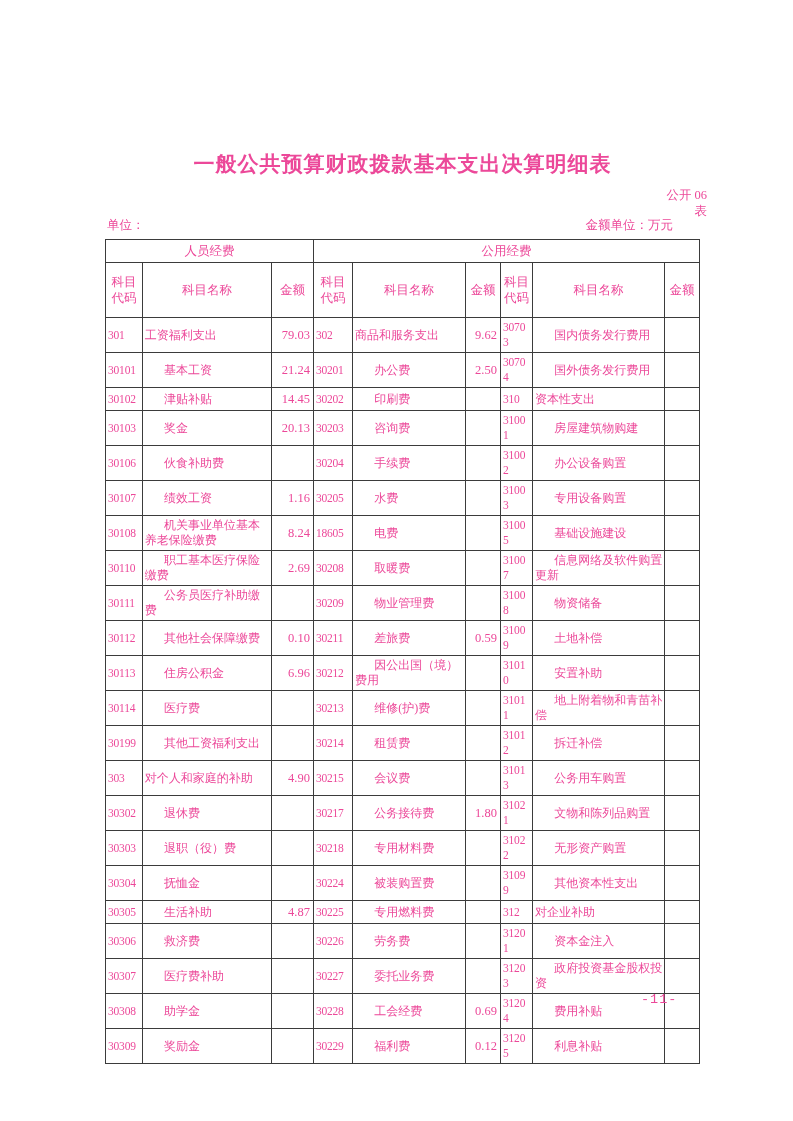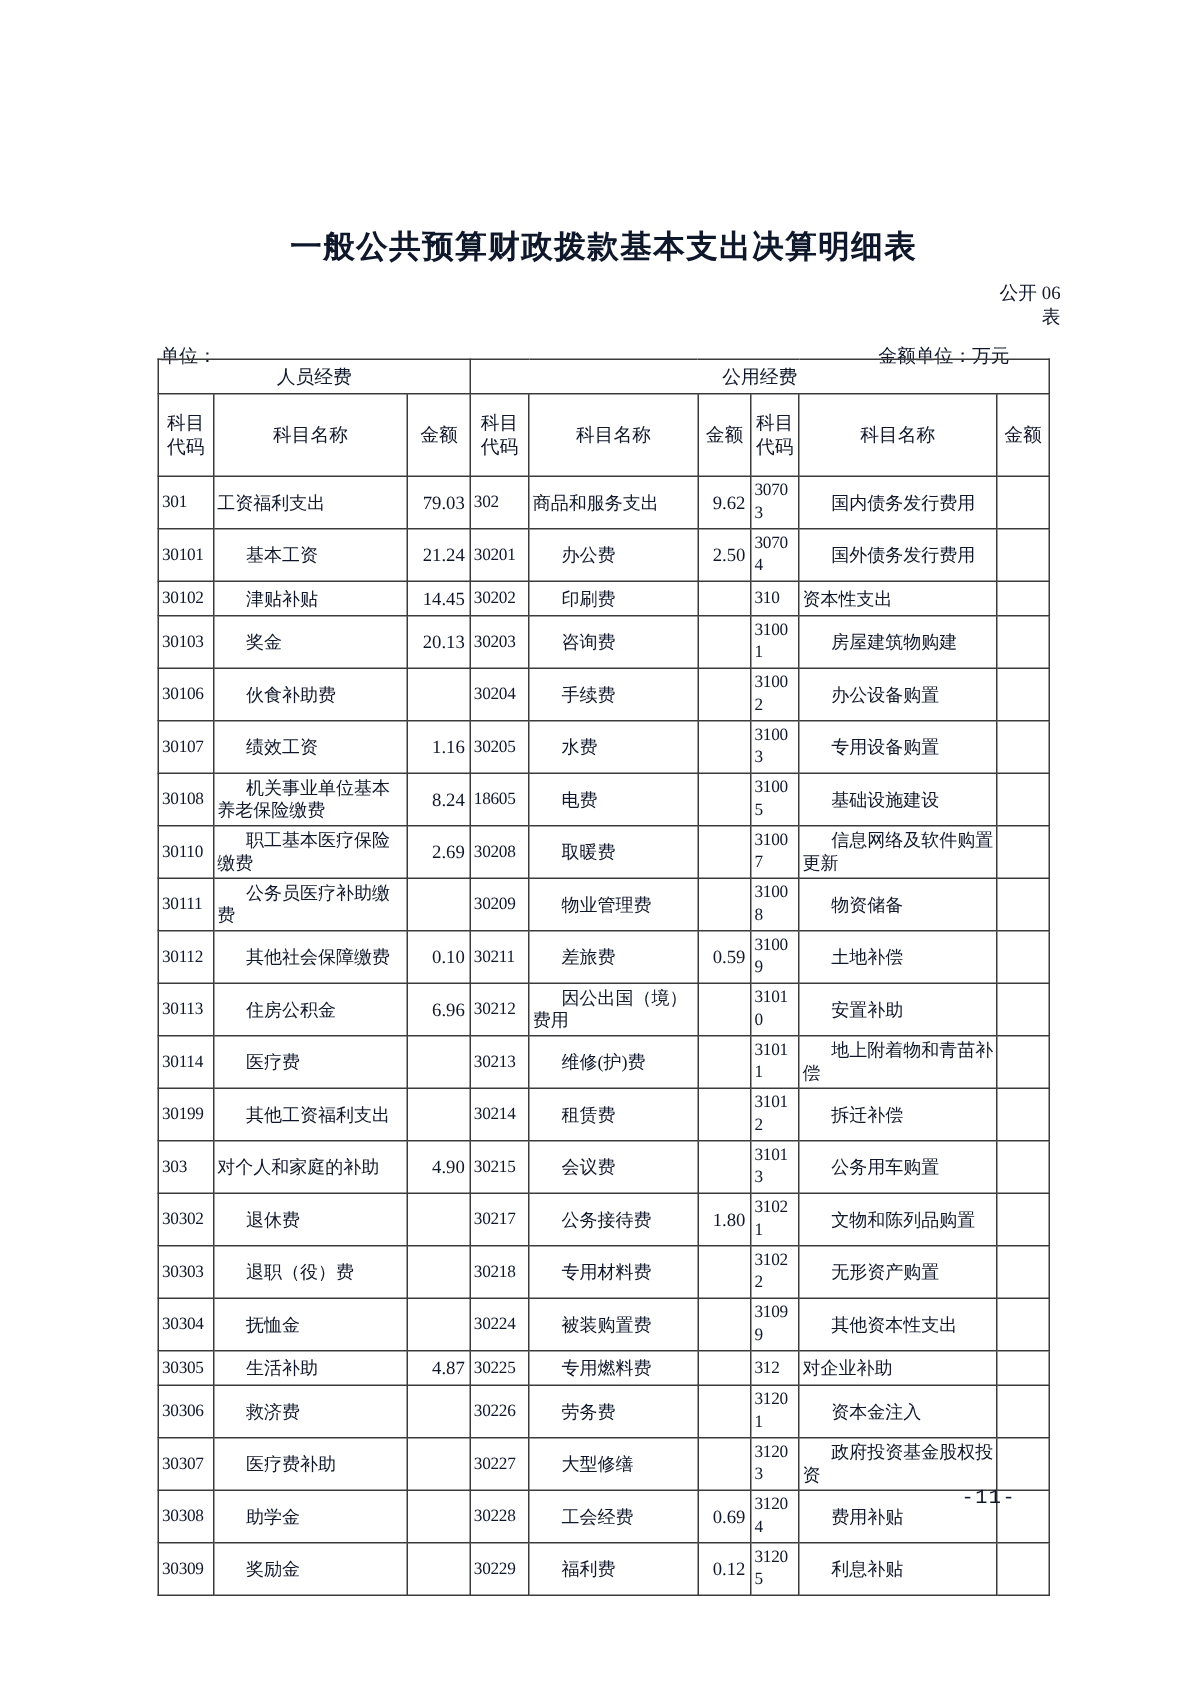--- a/index.html
+++ b/index.html
@@ -2,21 +2,21 @@
 <html><head>
 <meta charset="utf-8">
 <style>
   html, body { margin: 0; padding: 0; background: #ffffff; }
   .page {
     position: relative;
     width: 793px;
     height: 1121px;
     background: #ffffff;
     font-family: "Liberation Serif", "DejaVu Serif", serif;
-    color: #0f172a;
+    color: #ec4899;
     overflow: hidden;
   }
   .title {
     position: absolute;
     top: 150px;
     left: 105px;
     width: 595px;
     margin: 0;
     text-align: center;
     font-size: 21px;
@@ -27,21 +27,21 @@
     position: absolute;
     top: 187px;
     right: 86px;
     text-align: right;
     font-size: 12.5px;
     line-height: 16px;
   }
   .form-code span { display: block; }
   .unit-row {
     position: absolute;
-    top: 229px;
+    top: 217px;
     left: 107px;
     width: 590px;
     display: flex;
     justify-content: space-between;
     font-size: 12.5px;
   }
   .unit-row .amount-unit { padding-right: 24px; }
   table.main {
     position: absolute;
     top: 239px;
@@ -349,21 +349,21 @@
           <td class="amt"></td>
           <td class="code">31201</td>
           <td class="name">资本金注入</td>
           <td class="amt"></td>
         </tr>
         <tr>
           <td class="code">30307</td>
           <td class="name">医疗费补助</td>
           <td class="amt"></td>
           <td class="code">30227</td>
-          <td class="name">大型修缮</td>
+          <td class="name">委托业务费</td>
           <td class="amt"></td>
           <td class="code">31203</td>
           <td class="name">政府投资基金股权投资</td>
           <td class="amt"></td>
         </tr>
         <tr>
           <td class="code">30308</td>
           <td class="name">助学金</td>
           <td class="amt"></td>
           <td class="code">30228</td>

